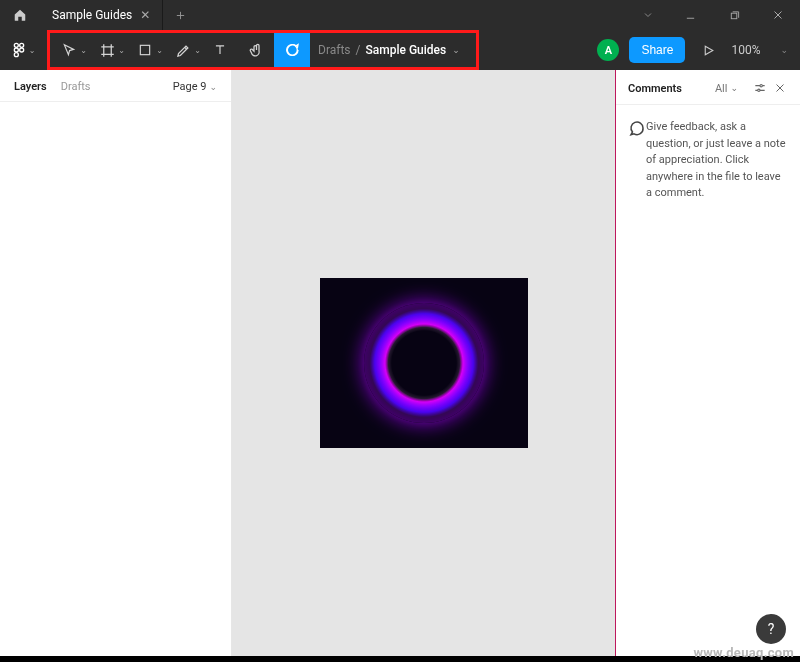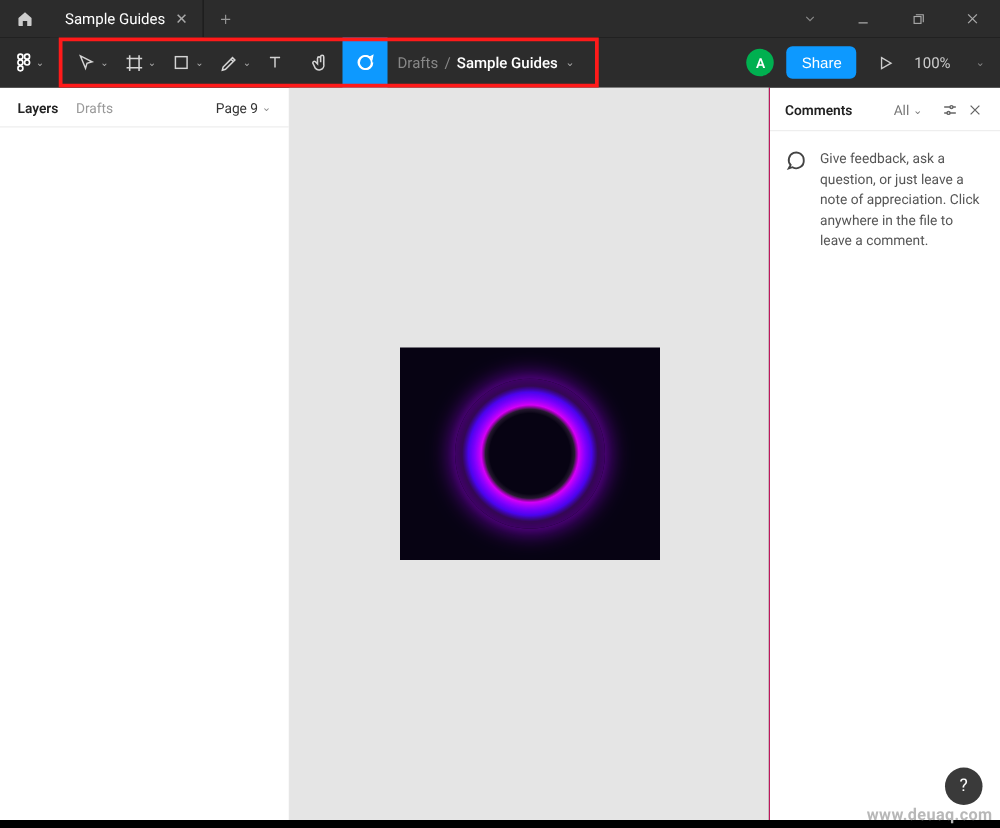--- a/index.html
+++ b/index.html
@@ -100,21 +100,21 @@
     filter: blur(2px);
   }
   
   .right-panel{width:185px; background:#fff; border-left:1px solid #be185d; display:flex; flex-direction:column;}
   .r-header{display:flex; align-items:center; padding:10px 12px 8px; border-bottom:1px solid #eee;}
   .r-title{font-size:11px; color:#222; font-weight:600;}
   .r-header .spacer{flex:1;}
   .filter{font-size:11px; color:#777; display:flex; align-items:center; gap:3px; margin-right:10px;}
   .filter .fchev{font-size:9px;}
   .settings-icn, .close-icn{width:16px; height:16px; display:flex; align-items:center; justify-content:center; color:#666; margin-left:4px;}
-  .r-body{padding:14px 12px; display:flex; gap:10px;}
+  .r-body{padding:14px 12px; display:flex; }
   .comment-icn{width:18px; height:18px; flex-shrink:0; color:#444;}
   .r-text{font-size:11px; color:#555; line-height:1.5;}
   
   .bottom-strip{height:6px; background:#000; position:absolute; bottom:0; left:0; right:0;}
   .help-fab{
     position:absolute; right:14px; bottom:18px;
     width:30px; height:30px; border-radius:50%; background:#3a3a3a; color:#fff;
     display:flex; align-items:center; justify-content:center; font-size:14px;
   }
   .watermark{

